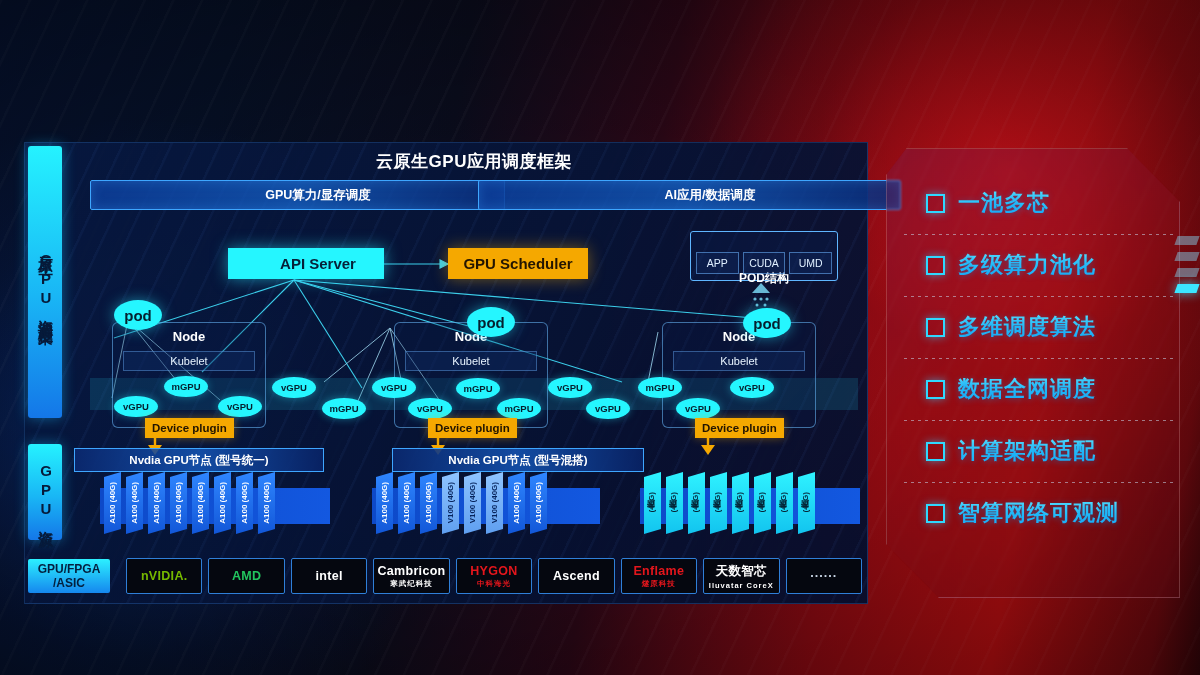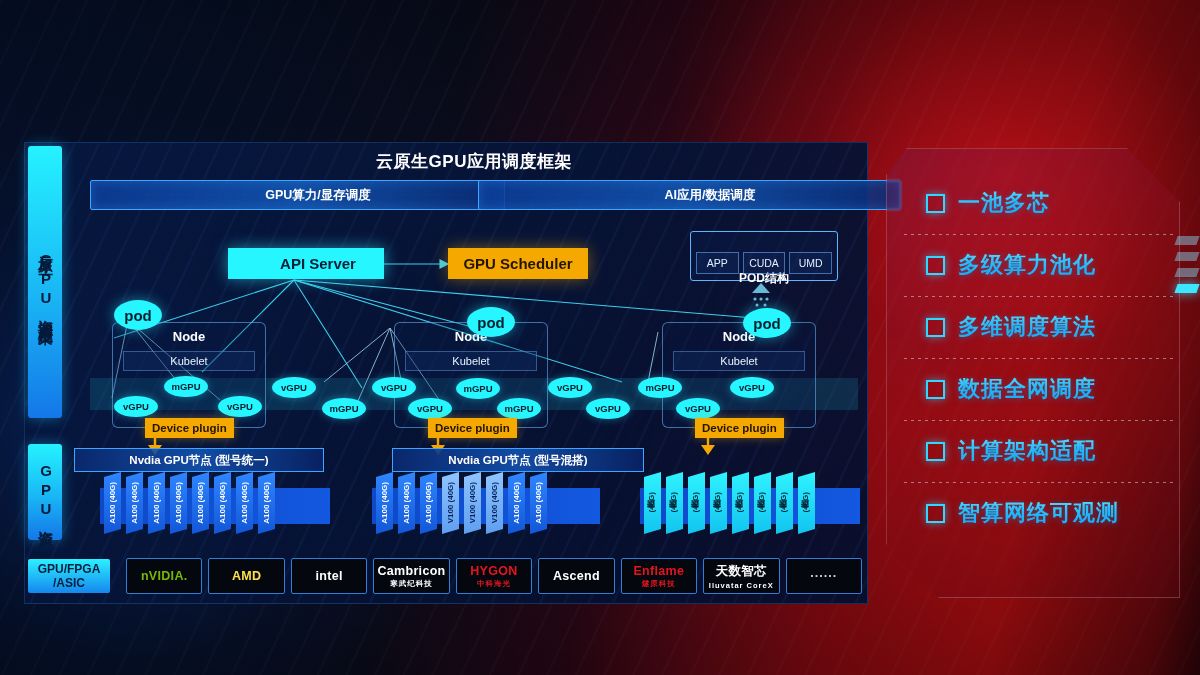--- a/index.html
+++ b/index.html
@@ -357,21 +357,21 @@
   <div class="vbar">
     <div class="vchip first" style="width:82px;">
       <div>GPU/FPGA</div>
       <div>/ASIC</div>
     </div>
     <div id="vendor-slots" style="display:flex;gap:6px;flex:1;">
         <div class="vchip" style="flex: 1 1 0%;">
           <div class="vtxt" style="color: rgb(118, 185, 0);">nVIDIA.</div>
         </div>
         <div class="vchip" style="flex: 1 1 0%;">
-          <div class="vtxt" style="color: #fde047;">AMD</div>
+          <div class="vtxt" style="color: #22c55e;">AMD</div>
         </div>
         <div class="vchip" style="flex: 1 1 0%;">
           <div class="vtxt" style="color: rgb(255, 255, 255);">intel</div>
         </div>
         <div class="vchip" style="flex: 1 1 0%;">
           <div class="vtxt" style="color: rgb(255, 255, 255);">Cambricon</div>
           <div class="vtxt vsub" style="color: rgb(255, 255, 255);">寒武纪科技</div>
         </div>
         <div class="vchip" style="flex: 1 1 0%;">
           <div class="vtxt" style="color: rgb(228, 22, 28);">HYGON</div>

